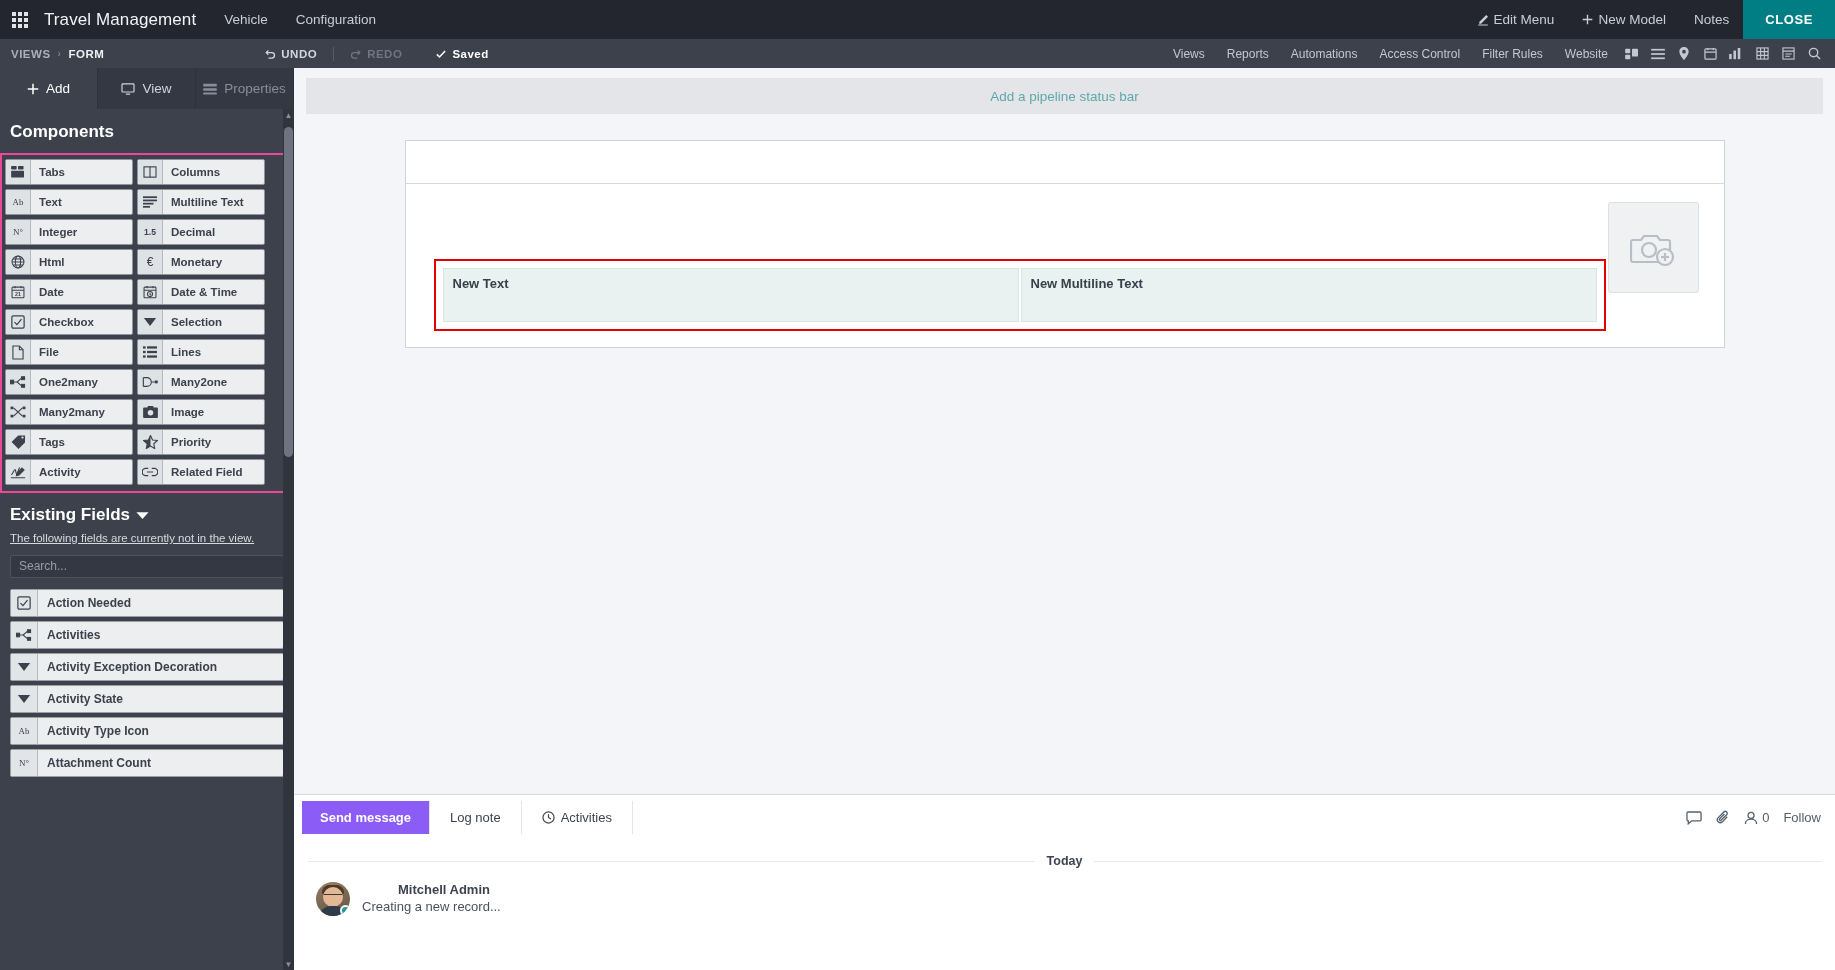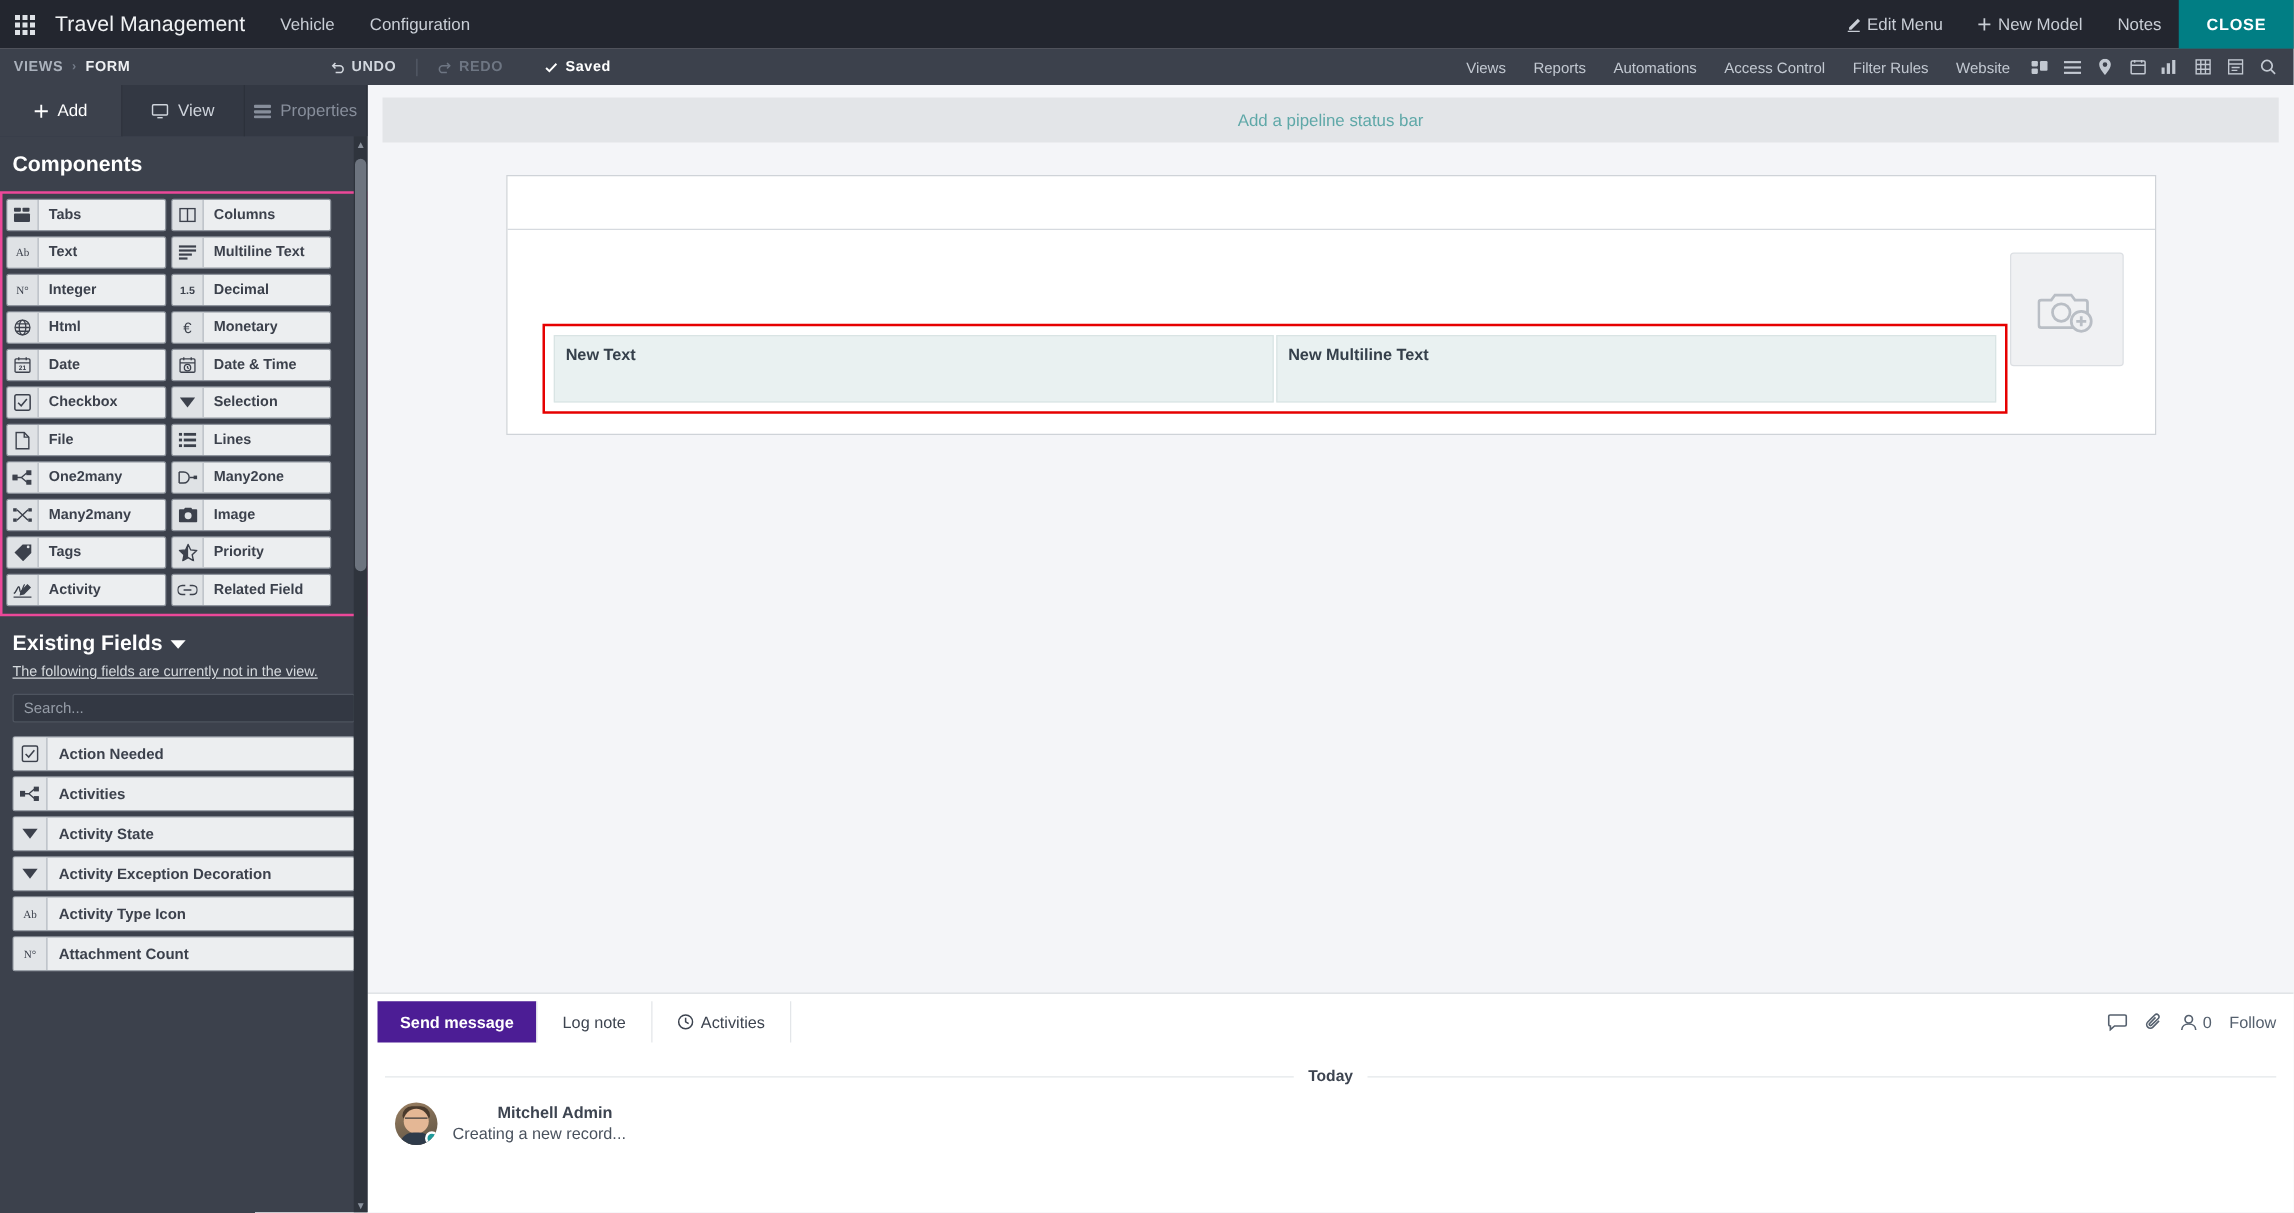--- a/index.html
+++ b/index.html
@@ -148,21 +148,21 @@
   .fld {
     flex: 1 1 0; background: #e9f1f1; border: 1px solid #d9e4e4;
     display: flex; align-items: flex-start; padding: 7px 9px 0 9px; cursor: pointer;
   }
   .fld-lbl { font-size: 13px; font-weight: 700; color: #35404b; }
 
   
   .chatter { flex: 0 0 auto; background: #fff; border-top: 1px solid #d8dce0; }
   .chatter-top { height: 45px; display: flex; align-items: stretch; position: relative; padding-left: 8px; }
   .ct-btn {
-    background: #4c1d95; color: #fff; font-size: 13px; font-weight: 700;
+    background: #8b5cf6; color: #fff; font-size: 13px; font-weight: 700;
     padding: 0 18px; display: flex; align-items: center; cursor: pointer;
     height: 33px; margin-top: 6px;
   }
   .ct-tab {
     font-size: 13px; color: #3d4450; padding: 0 20px; display: flex; align-items: center;
     cursor: pointer; height: 33px; margin-top: 6px; gap: 6px; border-left: 1px solid #e3e6e9;
   }
   .ct-tab:first-of-type { border-left: 0; }
   .ct-spacer { flex: 1 1 auto; border-left: 1px solid #e3e6e9; margin: 6px 0; }
   .ct-right { display: flex; align-items: center; gap: 14px; padding: 0 14px 0 0; color: #55606e; font-size: 13px; }
@@ -640,29 +640,29 @@
                   </svg>
               </span>
               <span class="e-lbl">Activities</span>
             </div>
             <div class="ex-row">
               <span class="e-ico">
                 <svg width="14" height="10" viewBox="0 0 16 11" fill="currentColor">
                     <path d="M1 1h14L8 10z"></path>
                   </svg>
               </span>
-              <span class="e-lbl">Activity State</span>
+              <span class="e-lbl">Activity Exception Decoration</span>
             </div>
             <div class="ex-row">
               <span class="e-ico">
                 <svg width="14" height="10" viewBox="0 0 16 11" fill="currentColor">
                     <path d="M1 1h14L8 10z"></path>
                   </svg>
               </span>
-              <span class="e-lbl">Activity Exception Decoration</span>
+              <span class="e-lbl">Activity State</span>
             </div>
             <div class="ex-row">
               <span class="e-ico">
                 <svg width="16" height="12" viewBox="0 0 18 12">
                     <text x="9" y="9.5" font-family="Liberation Serif, serif" font-size="10" text-anchor="middle" fill="currentColor">Ab</text>
                   </svg>
               </span>
               <span class="e-lbl">Activity Type Icon</span>
             </div>
             <div class="ex-row">

